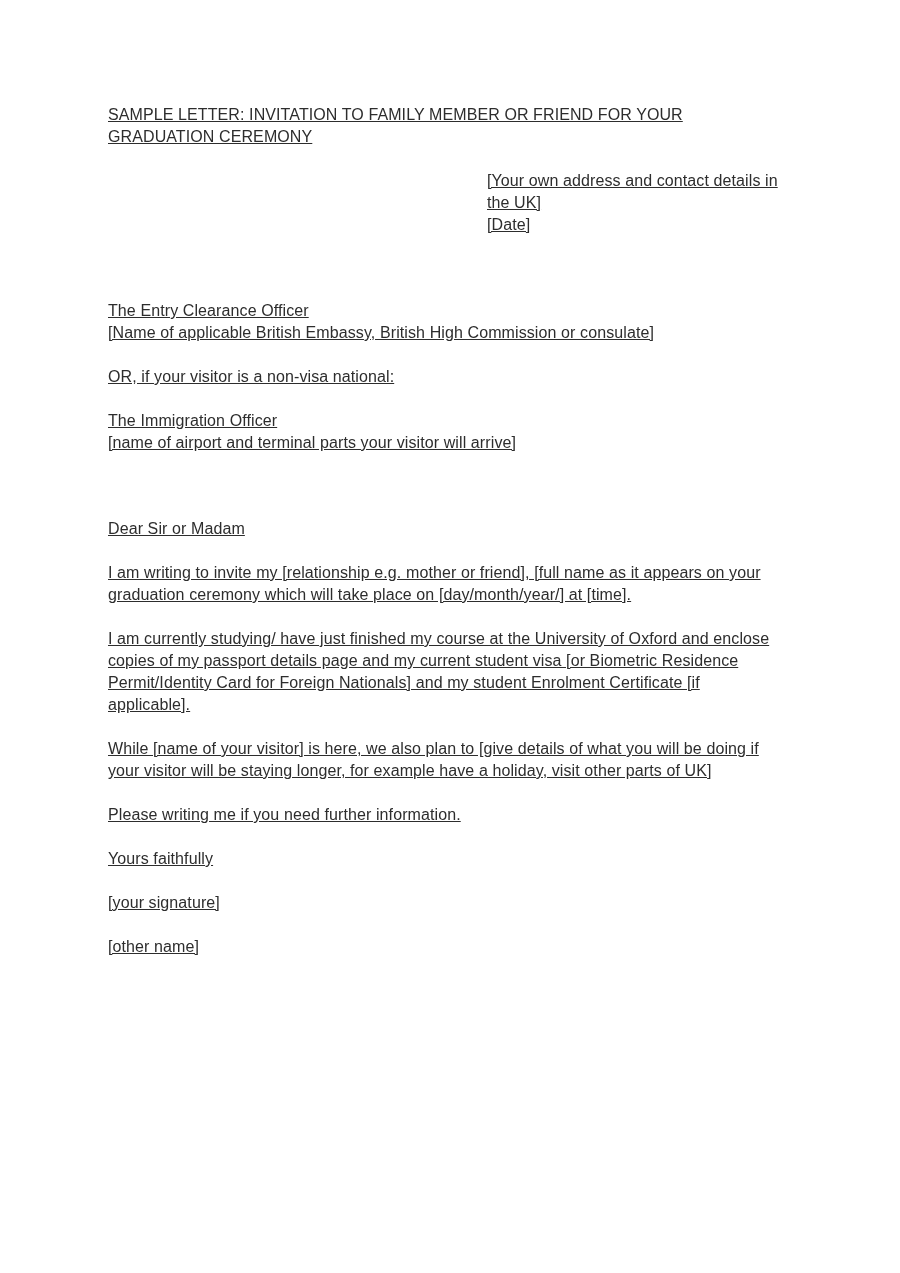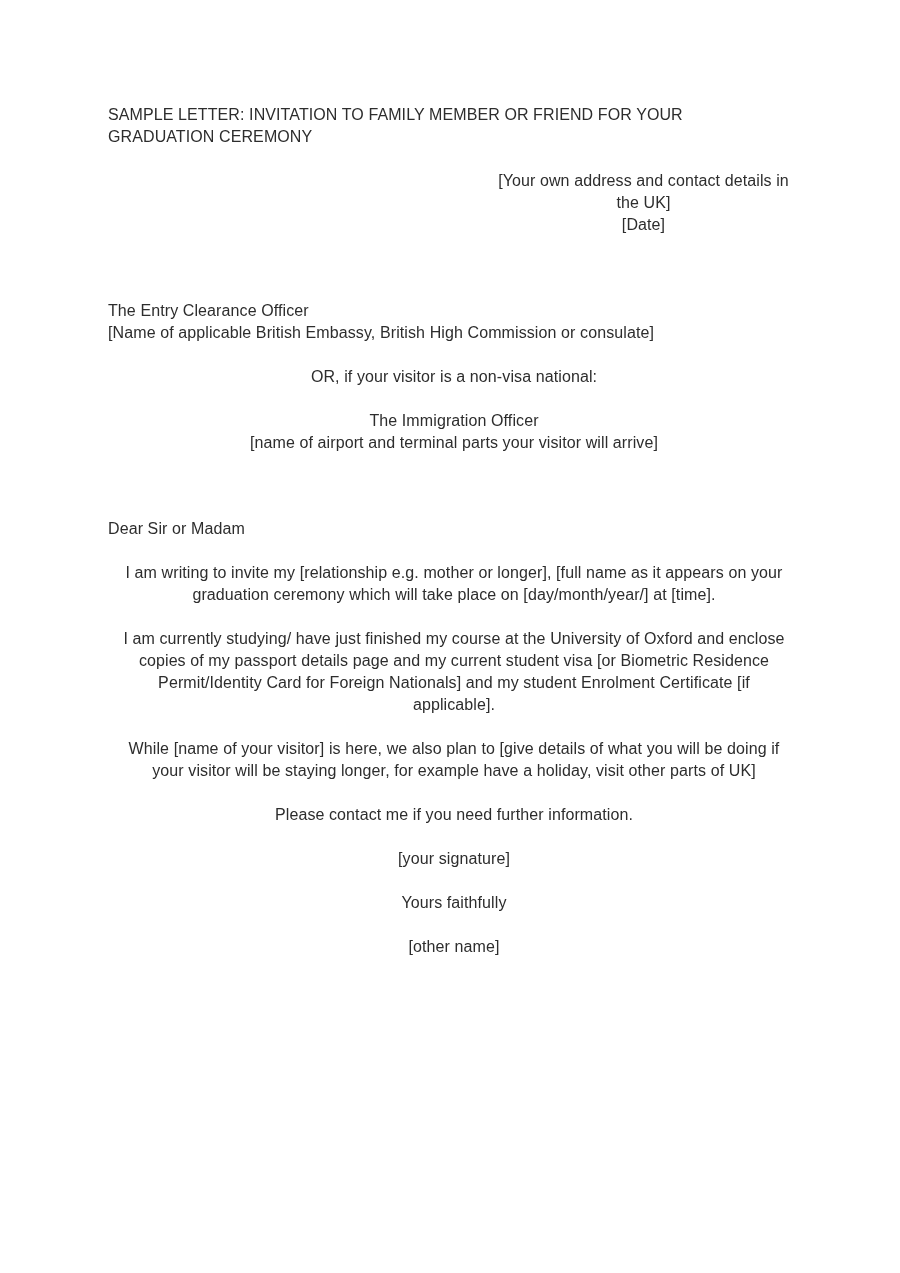--- a/index.html
+++ b/index.html
@@ -12,24 +12,25 @@
     width: 900px;
     height: 1273px;
     background: #ffffff;
     box-sizing: border-box;
     padding: 104px 100px 0 108px;
     font-family: "Liberation Sans", "DejaVu Sans", sans-serif;
     font-size: 16px;
     line-height: 22px;
     color: #2d2d2d;
     overflow: hidden;
+    text-decoration: underline;
   }
   .block { margin: 0; }
   .block.gap-0 { margin-top: 0; }
-  .block.gap-1 { margin-top: 22px; text-align: center; }
+  .block.gap-1 { margin-top: 22px; }
   .block.gap-2 { margin-top: 64px; }
   .block.indent { margin-left: 379px; }
   .line {
     white-space: pre;
     letter-spacing: 0.1px;
   }
 </style>
 </head>
 <body>
 
@@ -51,38 +52,38 @@
       <div class="line">OR, if your visitor is a non-visa national:</div>
     </div>
     <div class="block gap-1">
       <div class="line">The Immigration Officer</div>
       <div class="line">[name of airport and terminal parts your visitor will arrive]</div>
     </div>
     <div class="block gap-2">
       <div class="line">Dear Sir or Madam</div>
     </div>
     <div class="block gap-1">
-      <div class="line">I am writing to invite my [relationship e.g. mother or longer], [full name as it appears on your</div>
+      <div class="line">I am writing to invite my [relationship e.g. mother or friend], [full name as it appears on your</div>
       <div class="line">graduation ceremony which will take place on [day/month/year/] at [time].</div>
     </div>
     <div class="block gap-1">
       <div class="line">I am currently studying/ have just finished my course at the University of Oxford and enclose</div>
       <div class="line">copies of my passport details page and my current student visa [or Biometric Residence</div>
       <div class="line">Permit/Identity Card for Foreign Nationals] and my student Enrolment Certificate [if</div>
       <div class="line">applicable].</div>
     </div>
     <div class="block gap-1">
       <div class="line">While [name of your visitor] is here, we also plan to [give details of what you will be doing if</div>
       <div class="line">your visitor will be staying longer, for example have a holiday, visit other parts of UK]</div>
     </div>
     <div class="block gap-1">
-      <div class="line">Please contact me if you need further information.</div>
+      <div class="line">Please writing me if you need further information.</div>
+    </div>
+    <div class="block gap-1">
+      <div class="line">Yours faithfully</div>
     </div>
     <div class="block gap-1">
       <div class="line">[your signature]</div>
-    </div>
-    <div class="block gap-1">
-      <div class="line">Yours faithfully</div>
     </div>
     <div class="block gap-1">
       <div class="line">[other name]</div>
     </div>
   </div>
 
 </body></html>

